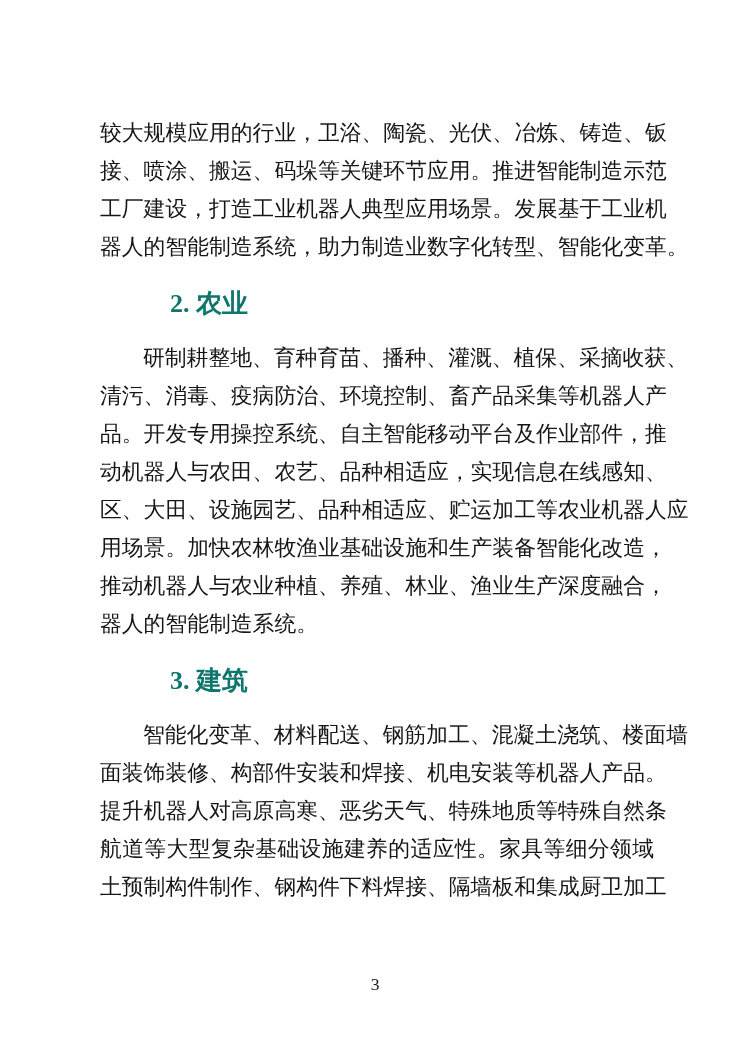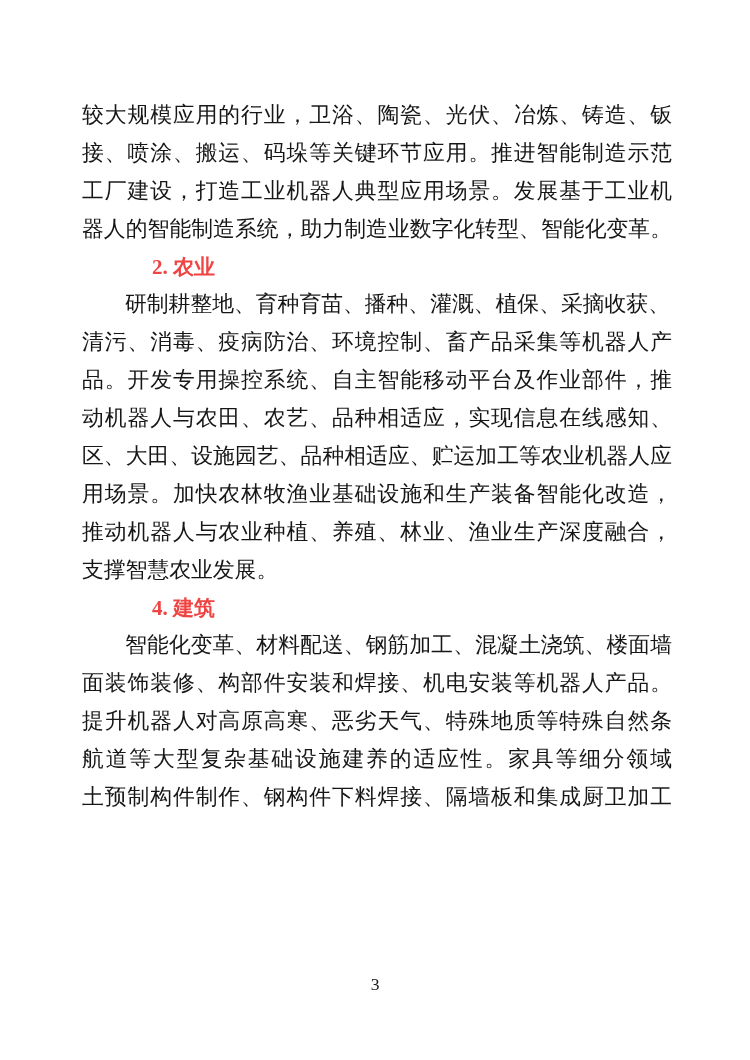--- a/index.html
+++ b/index.html
@@ -20,21 +20,21 @@
     background: #ffffff;
     overflow: hidden;
   }
   .content {
     position: absolute;
     left: 82px;
     top: 97px;
     width: 590px;
   }
   .block {
-    margin: 0;
+    margin: 18px;
     padding: 0;
   }
   .line {
     font-size: 21.8px;
     line-height: 37.9px;
     height: 37.9px;
     white-space: nowrap;
     text-align: justify;
     text-align-last: justify;
     text-justify: inter-character;
@@ -42,25 +42,25 @@
   }
   .line.nofill {
     text-align: right;
     text-align-last: left;
   }
   .line.indent {
     text-indent: 43px;
   }
   .line.heading {
     font-weight: bold;
-    font-size: 21px;
+    font-size: 26px;
     padding-left: 70px;
     text-align: left;
     text-align-last: left;
-    color: #ef4444;
+    color: #0f766e;
   }
   .page-number {
     position: absolute;
     left: 0;
     top: 974px;
     width: 750px;
     text-align: center;
     font-size: 17.5px;
     color: #1a1a1a;
   }
@@ -80,24 +80,24 @@
         <div class="line heading">2. 农业</div>
       </div>
       <div class="block">
         <div class="line indent nofill">研制耕整地、育种育苗、播种、灌溉、植保、采摘收获、</div>
         <div class="line">清污、消毒、疫病防治、环境控制、畜产品采集等机器人产</div>
         <div class="line">品。开发专用操控系统、自主智能移动平台及作业部件，推</div>
         <div class="line">动机器人与农田、农艺、品种相适应，实现信息在线感知、</div>
         <div class="line">区、大田、设施园艺、品种相适应、贮运加工等农业机器人应</div>
         <div class="line">用场景。加快农林牧渔业基础设施和生产装备智能化改造，</div>
         <div class="line">推动机器人与农业种植、养殖、林业、渔业生产深度融合，</div>
-        <div class="line nofill">支撑智慧农业发展。</div>
+        <div class="line nofill">器人的智能制造系统。</div>
       </div>
       <div class="block">
-        <div class="line heading">4. 建筑</div>
+        <div class="line heading">3. 建筑</div>
       </div>
       <div class="block">
         <div class="line indent">智能化变革、材料配送、钢筋加工、混凝土浇筑、楼面墙</div>
         <div class="line">面装饰装修、构部件安装和焊接、机电安装等机器人产品。</div>
         <div class="line">提升机器人对高原高寒、恶劣天气、特殊地质等特殊自然条</div>
         <div class="line">航道等大型复杂基础设施建养的适应性。家具等细分领域</div>
         <div class="line">土预制构件制作、钢构件下料焊接、隔墙板和集成厨卫加工</div>
       </div>
     </div>
   <div class="page-number">3</div>

